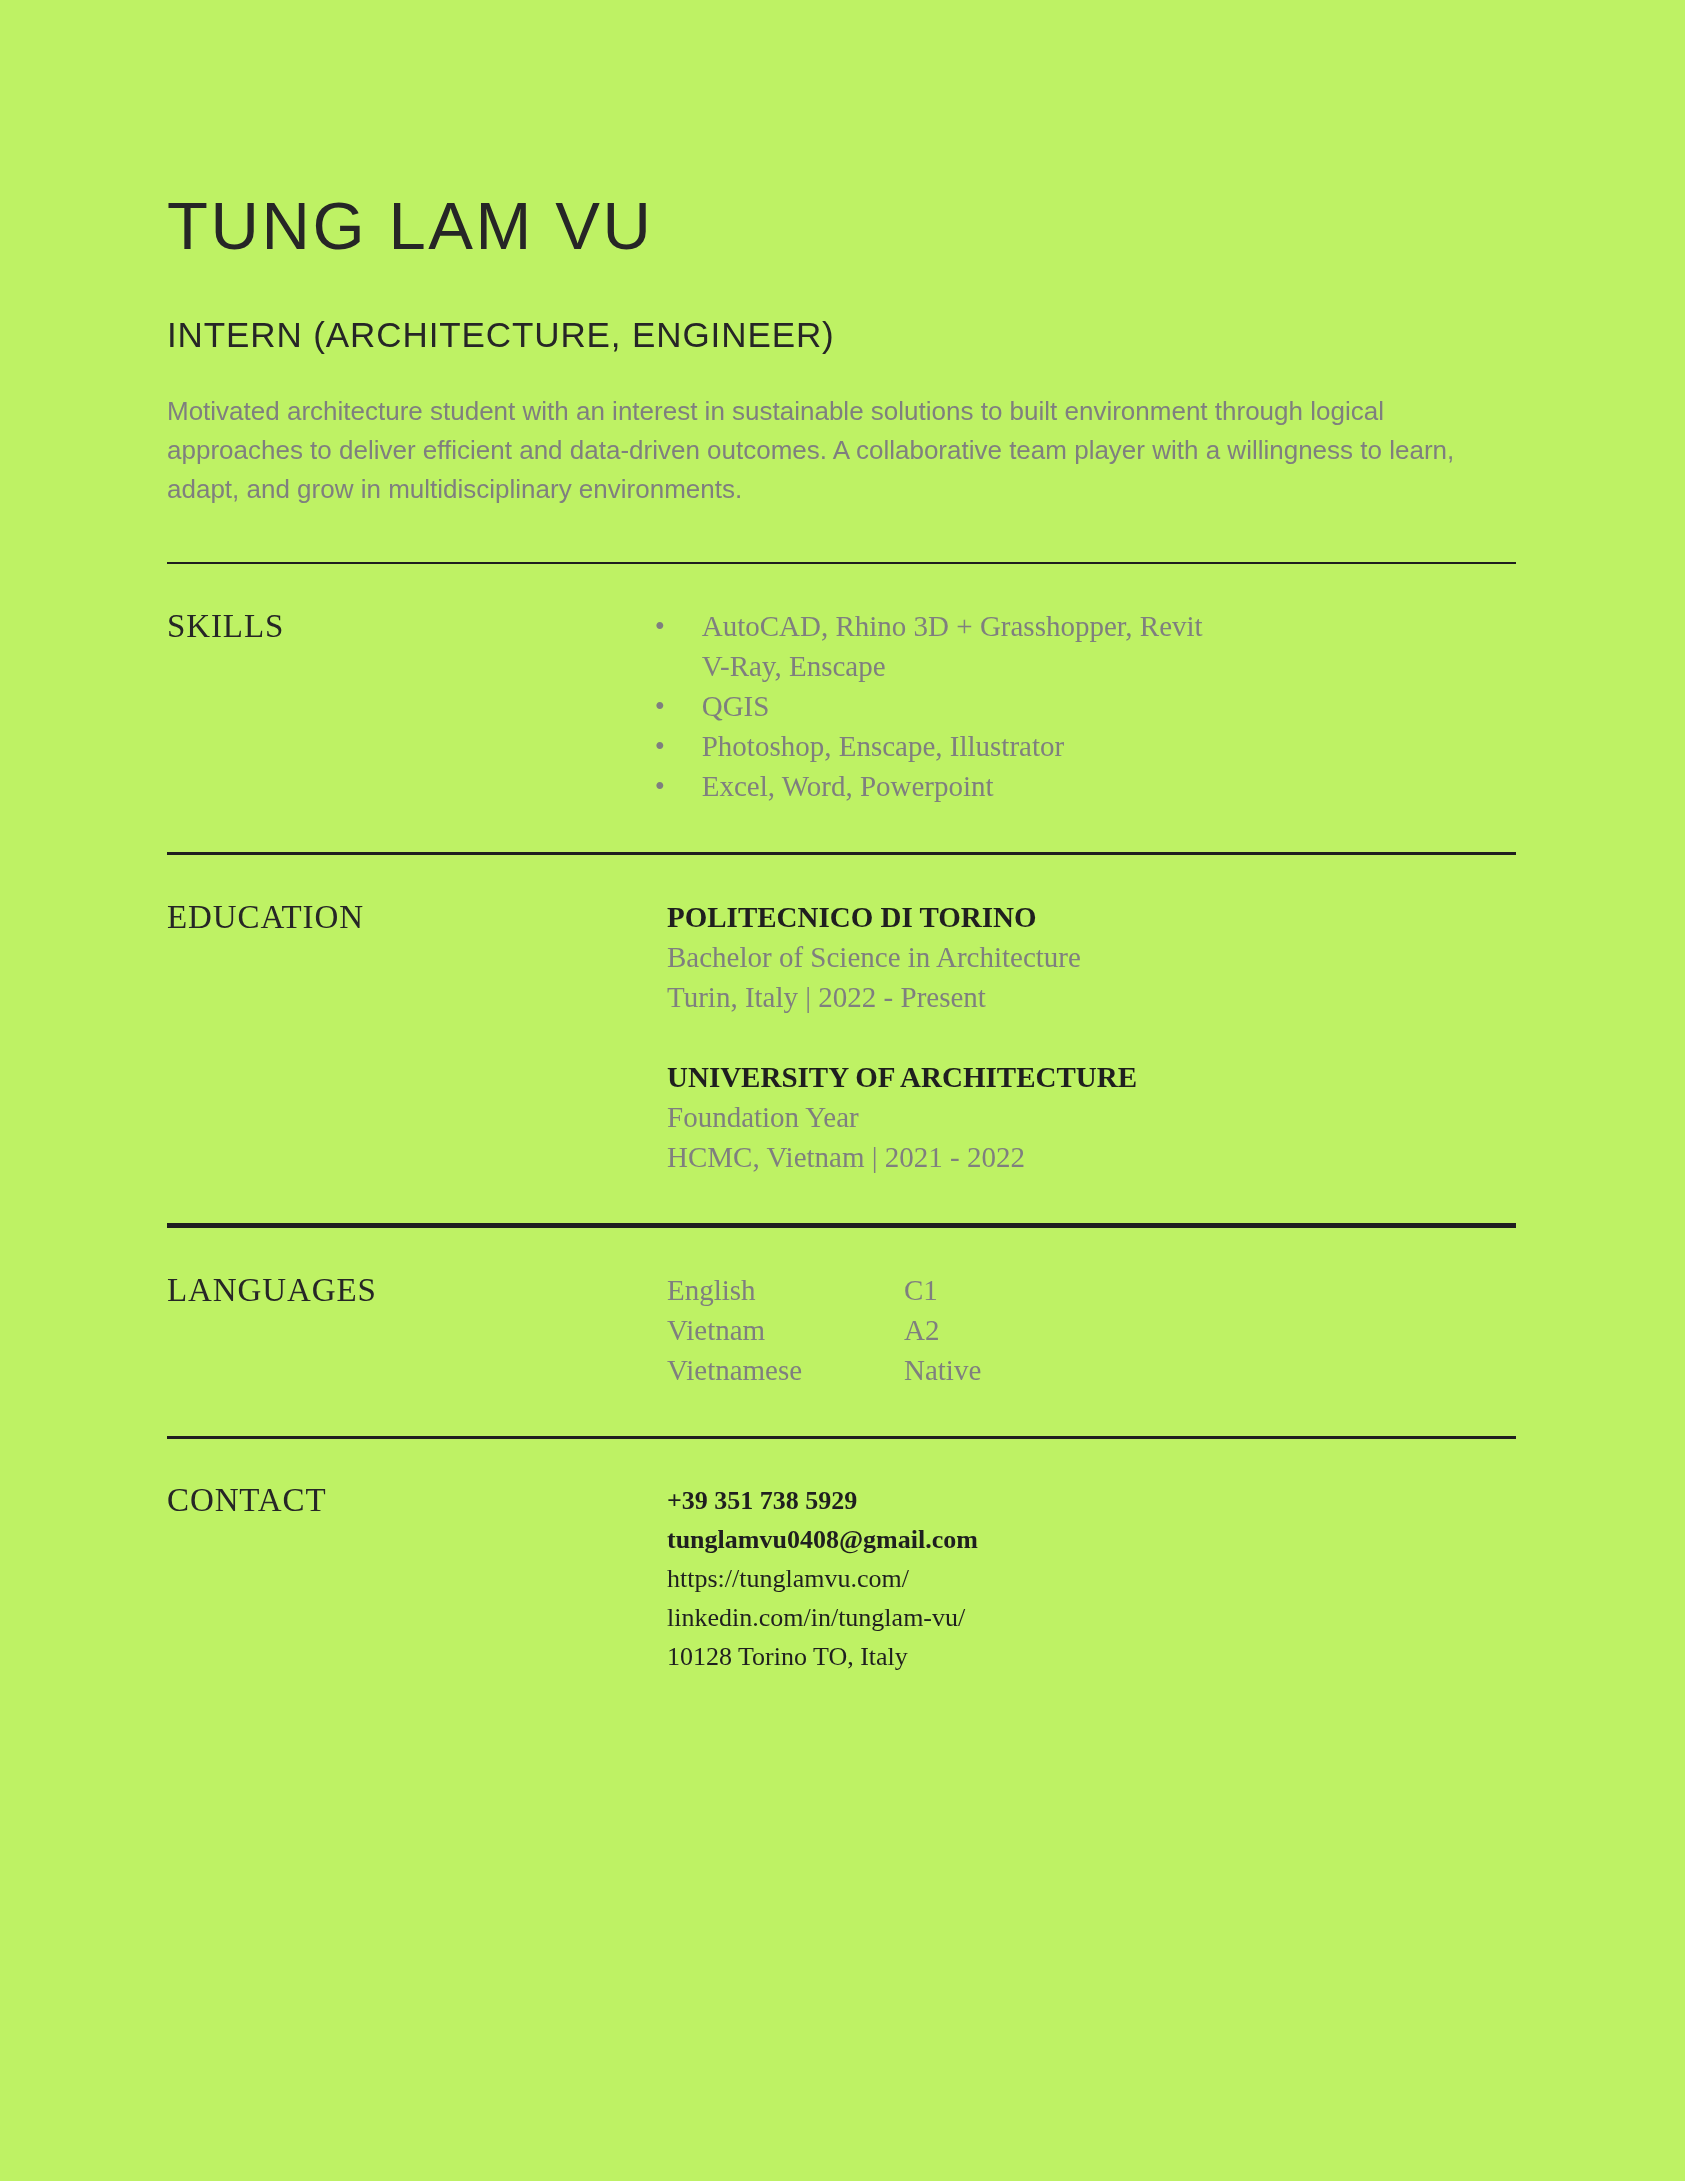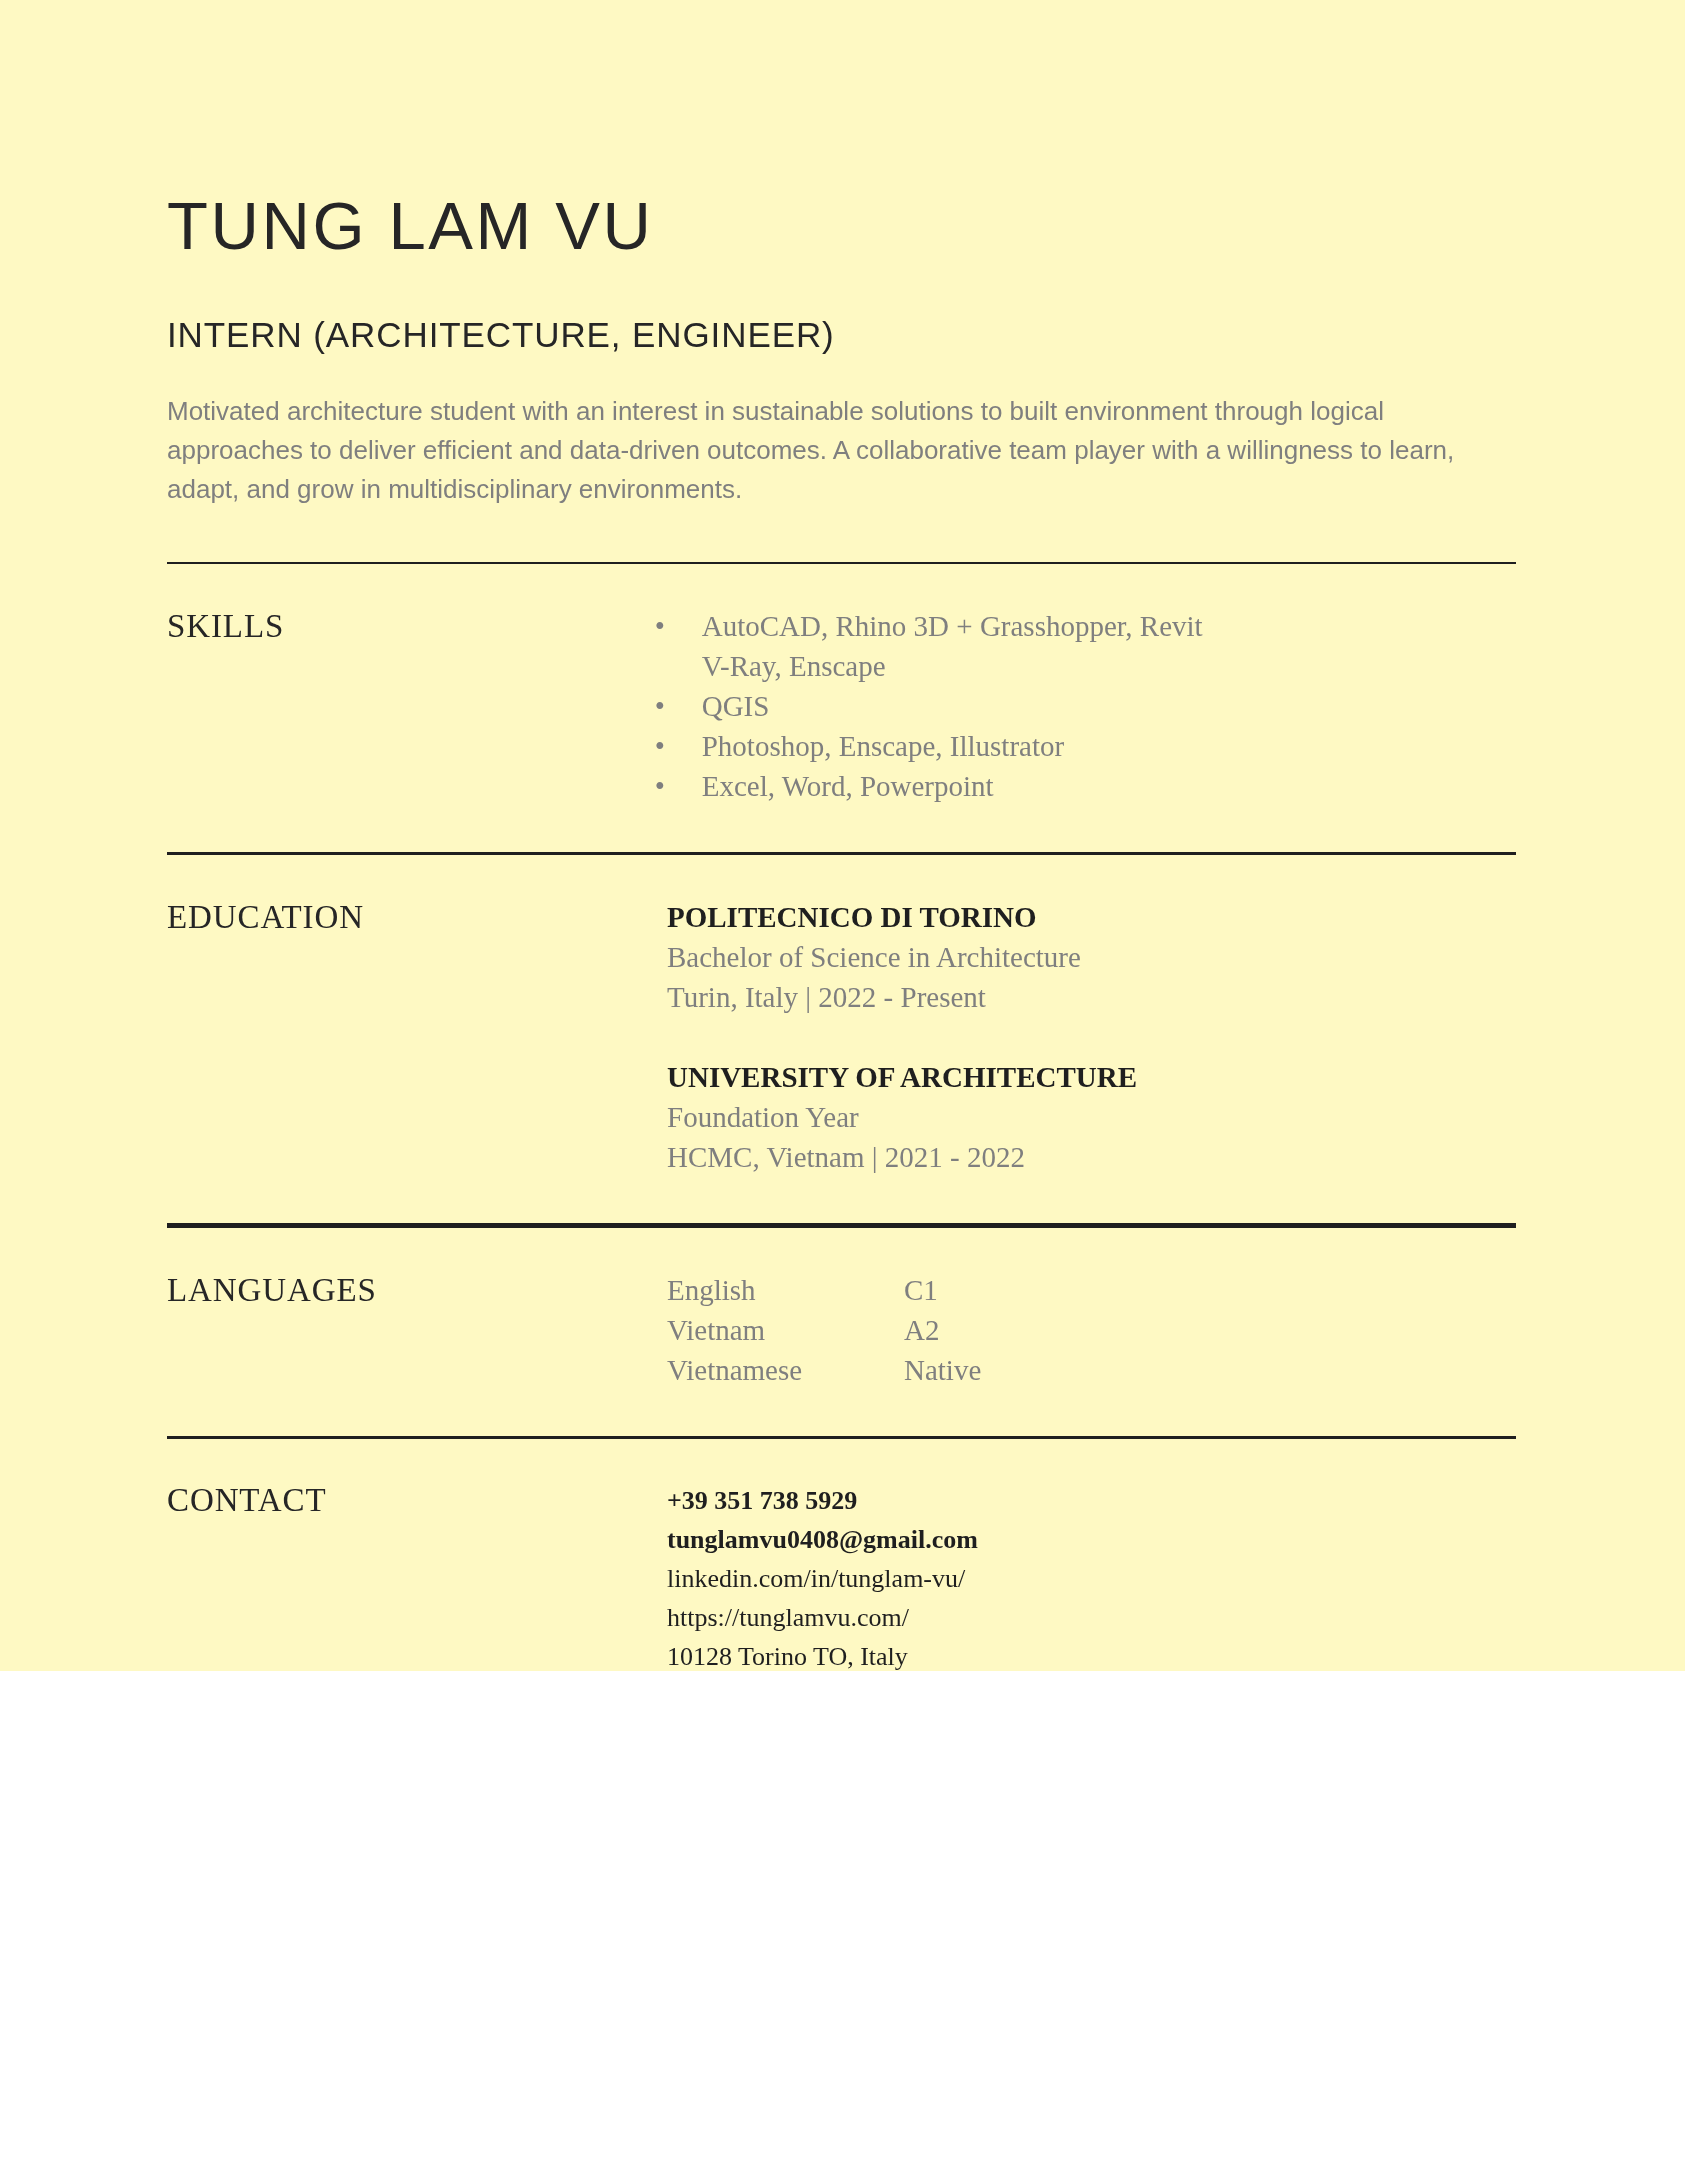--- a/index.html
+++ b/index.html
@@ -4,22 +4,22 @@
 <style>
   * { margin: 0; padding: 0; box-sizing: border-box; }
   html, body { background: #ffffff; }
   body {
     font-family: "Liberation Sans", sans-serif;
     color: #262626;
     width: 1685px;
   }
   .page {
     width: 1685px;
-    height: 1671px;
-    background: #fef9c3;
+    height: 2181px;
+    background: #bef264;
     padding: 189px 169px 0 167px;
     overflow: hidden;
   }
 
   
   .name {
     font-size: 67px;
     font-weight: 400;
     letter-spacing: 2.6px;
     color: #262626;
@@ -203,20 +203,20 @@
     </div>
   </section>
 
   <div class="rule"></div>
 
   <section class="section">
     <div class="label">CONTACT</div>
     <div class="content">
       <div class="contact-line bold">+39 351 738 5929</div>
       <div class="contact-line bold">tunglamvu0408@gmail.com</div>
+      <div class="contact-line">https://tunglamvu.com/</div>
       <div class="contact-line">linkedin.com/in/tunglam-vu/</div>
-      <div class="contact-line">https://tunglamvu.com/</div>
       <div class="contact-line">10128 Torino TO, Italy</div>
     </div>
   </section>
 
 </div>
 
 
 </body></html>

